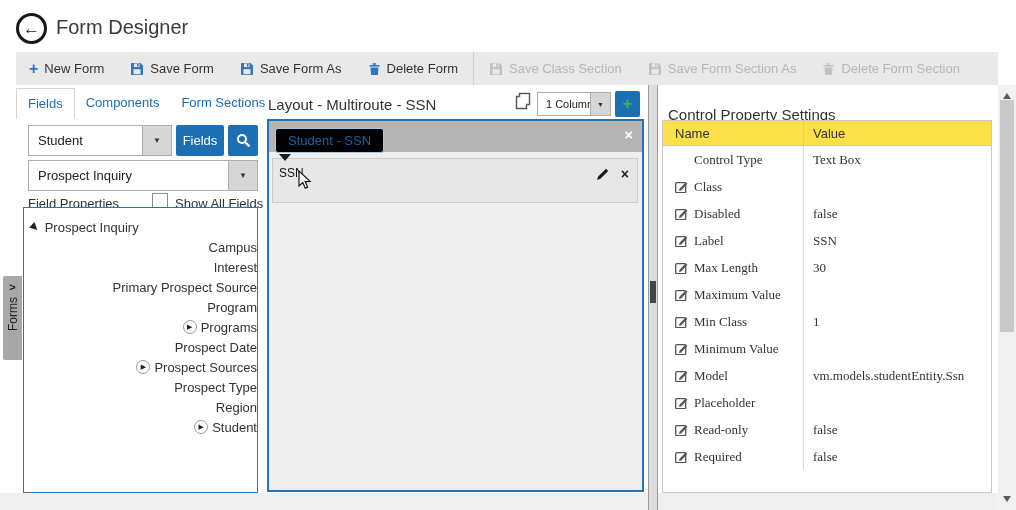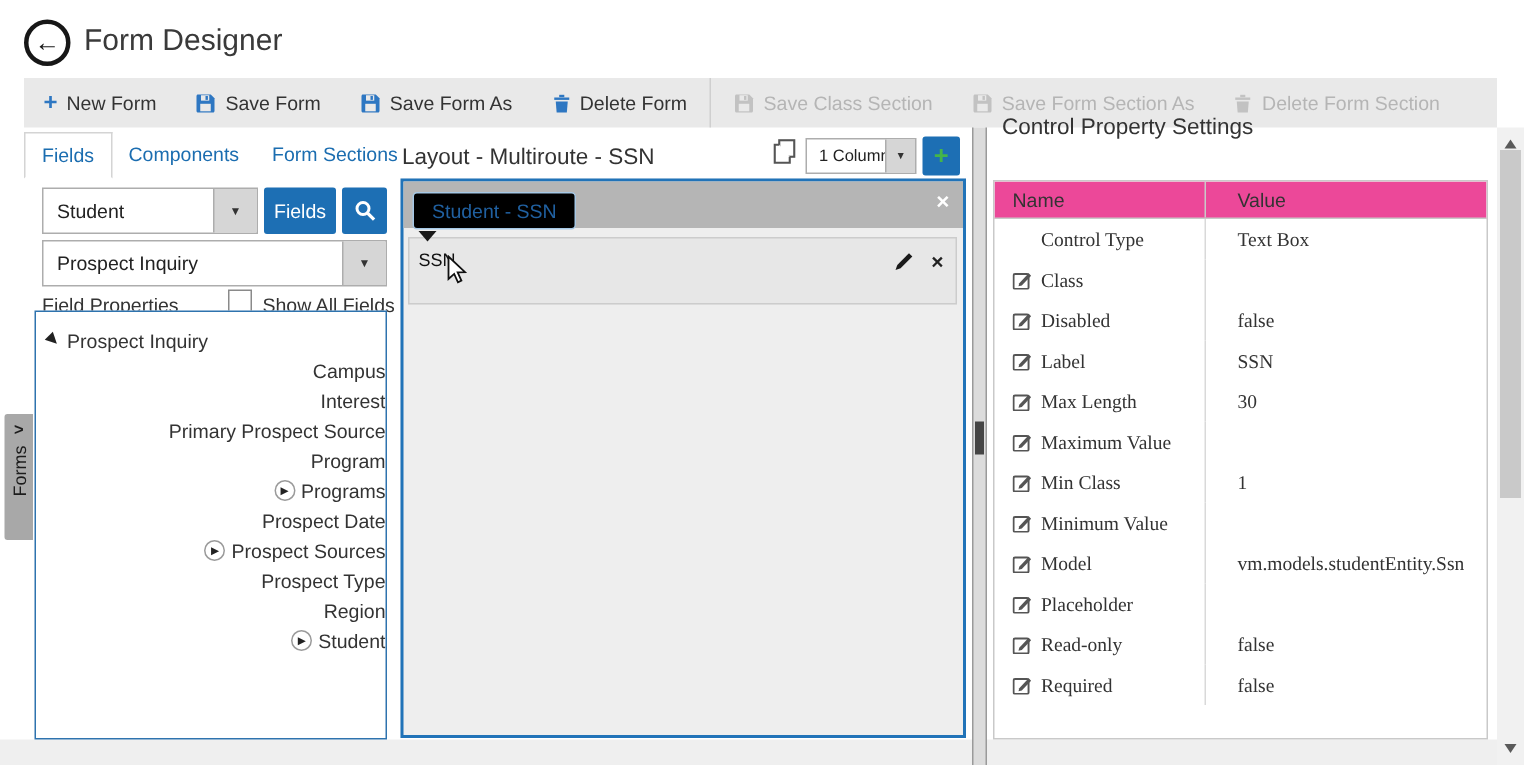--- a/index.html
+++ b/index.html
@@ -79,26 +79,26 @@
   
   .mid-scroll { left:648px; top:85px; width:10px; height:425px; background:#dcdcdc; border-left:1px solid #9a9a9a; border-right:1px solid #9a9a9a; }
   .mid-thumb { position:absolute; left:1px; top:196px; width:6px; height:22px; background:#454545; }
   .right-scroll { left:998px; top:85px; width:18px; height:425px; background:#f1f1f1; z-index:20; }
   .rs-arrow { position:absolute; left:5px; width:0; height:0; cursor:pointer; }
   .rs-up { top:8px; border-left:4px solid transparent; border-right:4px solid transparent; border-bottom:6px solid #5a5a5a; }
   .rs-down { bottom:8px; border-left:4px solid transparent; border-right:4px solid transparent; border-top:6px solid #5a5a5a; }
   .rs-thumb { position:absolute; left:2px; top:15px; width:14px; height:232px; background:#c9c9c9; cursor:pointer; }
 
   
-  .prop-title { left:668px; top:76px; font-size:15px; color:#333; }
+  .prop-title { left:668px; top:106px; font-size:15px; color:#333; }
   .prop-table { left:662px; top:120px; width:330px; height:373px; border:1px solid #c9c9c9; background:#fff; overflow:hidden; }
-  .prop-head { height:25px; background:#ec4899; border-bottom:1px solid #c9c9c9; display:flex; font-size:13px; color:#333; }
+  .prop-head { height:25px; background:#fde047; border-bottom:1px solid #c9c9c9; display:flex; font-size:13px; color:#333; }
   .prop-row { height:27px; display:flex; font-size:13px; color:#333;font-family:Liberation Serif, serif; }
   .cell-name { width:140px; display:flex; align-items:center; gap:6px; padding-left:12px; }
-  .cell-value { flex:1; display:flex; align-items:center; padding-left:21px; border-left:1px solid #d9d9d9; }
+  .cell-value { flex:1; display:flex; align-items:center; padding-left:9px; border-left:1px solid #d9d9d9; }
   .prop-head .cell-value { border-left:1px solid #c9c9c9; }
   .edit-ph { width:13px; flex:0 0 13px; }
 
   .bottom-strip { left:0; top:493px; width:1016px; height:17px; background:#efefef; }
 </style>
 </head>
 <body>
 
 <div class="abs bottom-strip"></div>
 

